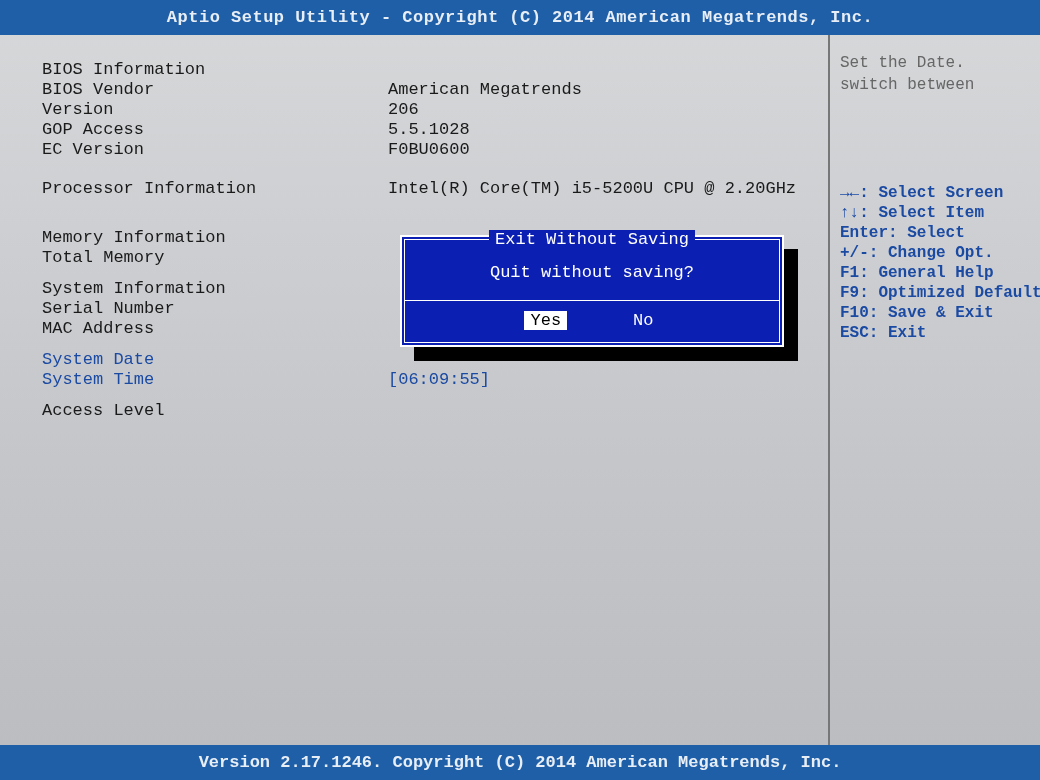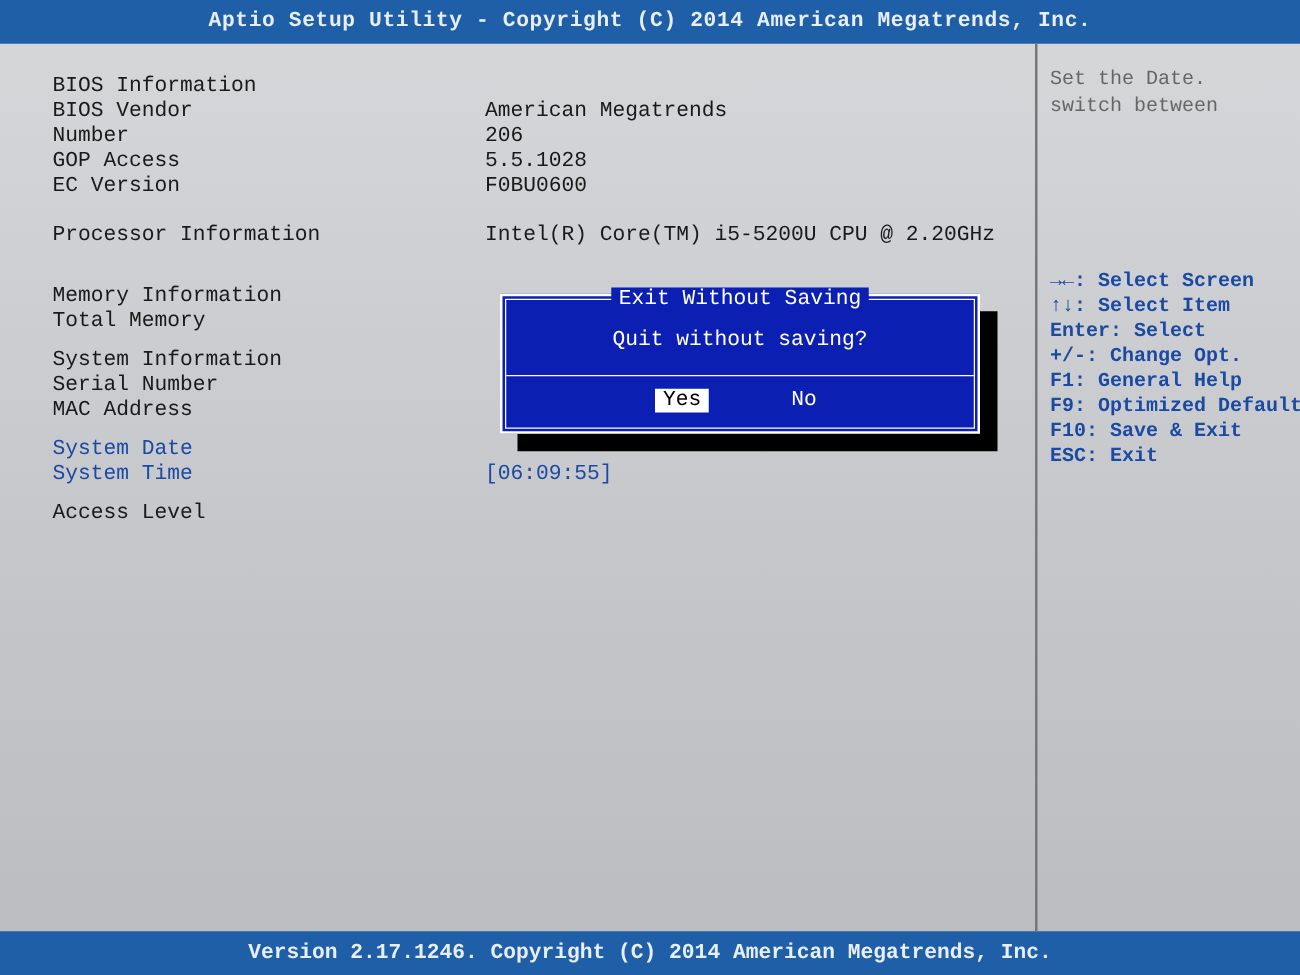--- a/index.html
+++ b/index.html
@@ -38,21 +38,21 @@
     border-right: 2px solid #777;
     position: relative;
   }
   .right {
     width: 210px;
     padding: 18px 10px;
     font-size: 16px;
     color: #1b4aa3;
     overflow: hidden;
   }
-  .right .desc { color: #666; margin-bottom: 120px; line-height: 1.35; }
+  .right .desc { color: #666; margin-bottom: 88px; line-height: 1.35; }
   .right .help-line { white-space: nowrap; margin: 2px 0; font-weight: bold; }
   .kval-row { display: flex; margin: 1px 0; }
   .klabel { width: 310px; }
   .kvalue { flex: 1; margin-left: 36px; }
   .section-gap { height: 18px; }
   .section-gap-sm { height: 10px; }
   .system-date, .system-time { color: #1b4aa3; }
   .time-val { color: #1b4aa3; }
   .footer {
     background: #1f5fa8;
@@ -123,21 +123,21 @@
     <div class="left">
 
       <div class="kval-row">
         <span class="klabel">BIOS Information</span>
       </div>
       <div class="kval-row">
         <span class="klabel">BIOS Vendor</span>
         <span class="kvalue">American Megatrends</span>
       </div>
       <div class="kval-row">
-        <span class="klabel">Number</span>
+        <span class="klabel">Version</span>
         <span class="kvalue">206</span>
       </div>
       <div class="kval-row">
         <span class="klabel">GOP Access</span>
         <span class="kvalue">5.5.1028</span>
       </div>
       <div class="kval-row">
         <span class="klabel">EC Version</span>
         <span class="kvalue">F0BU0600</span>
       </div>

